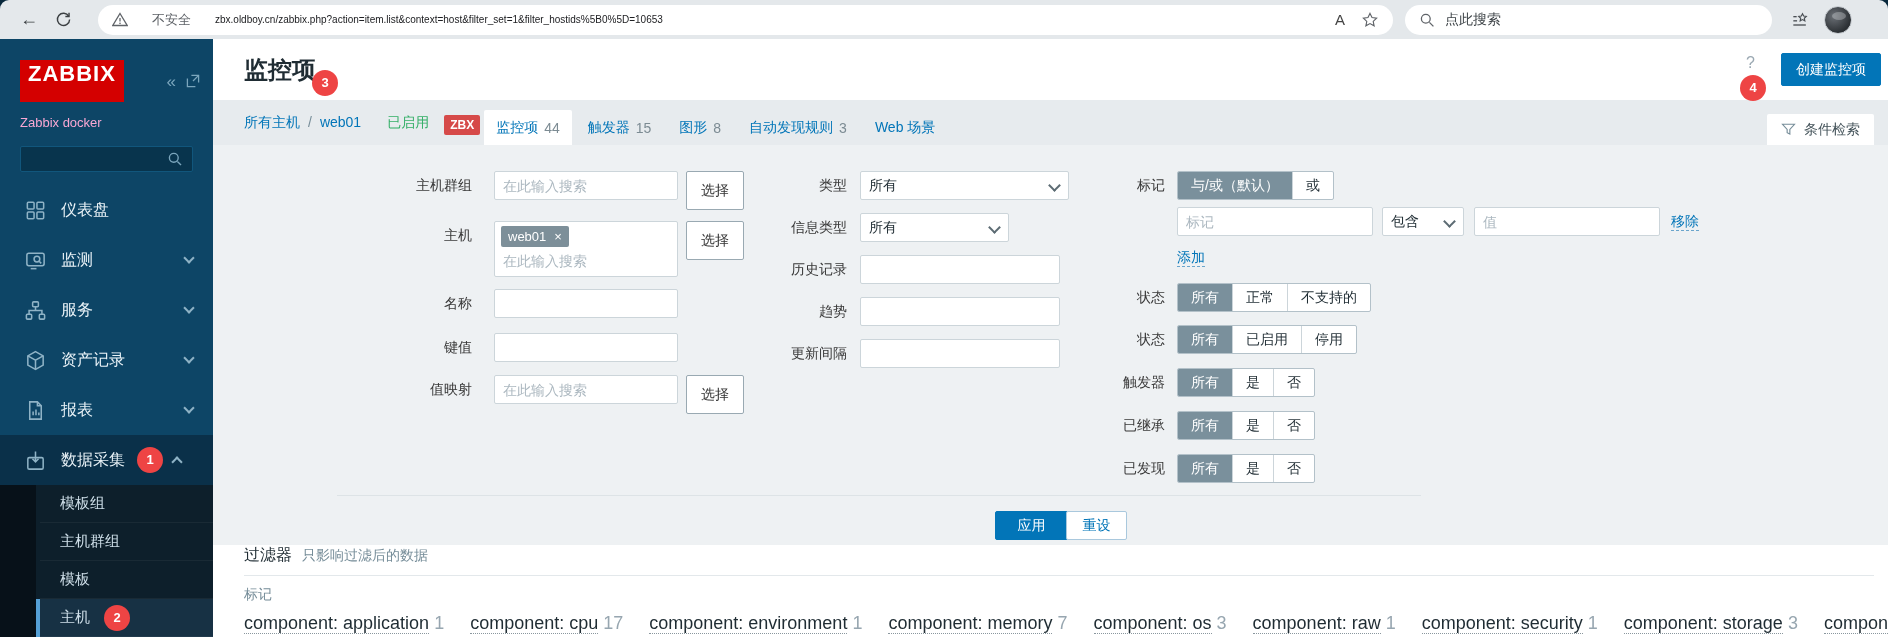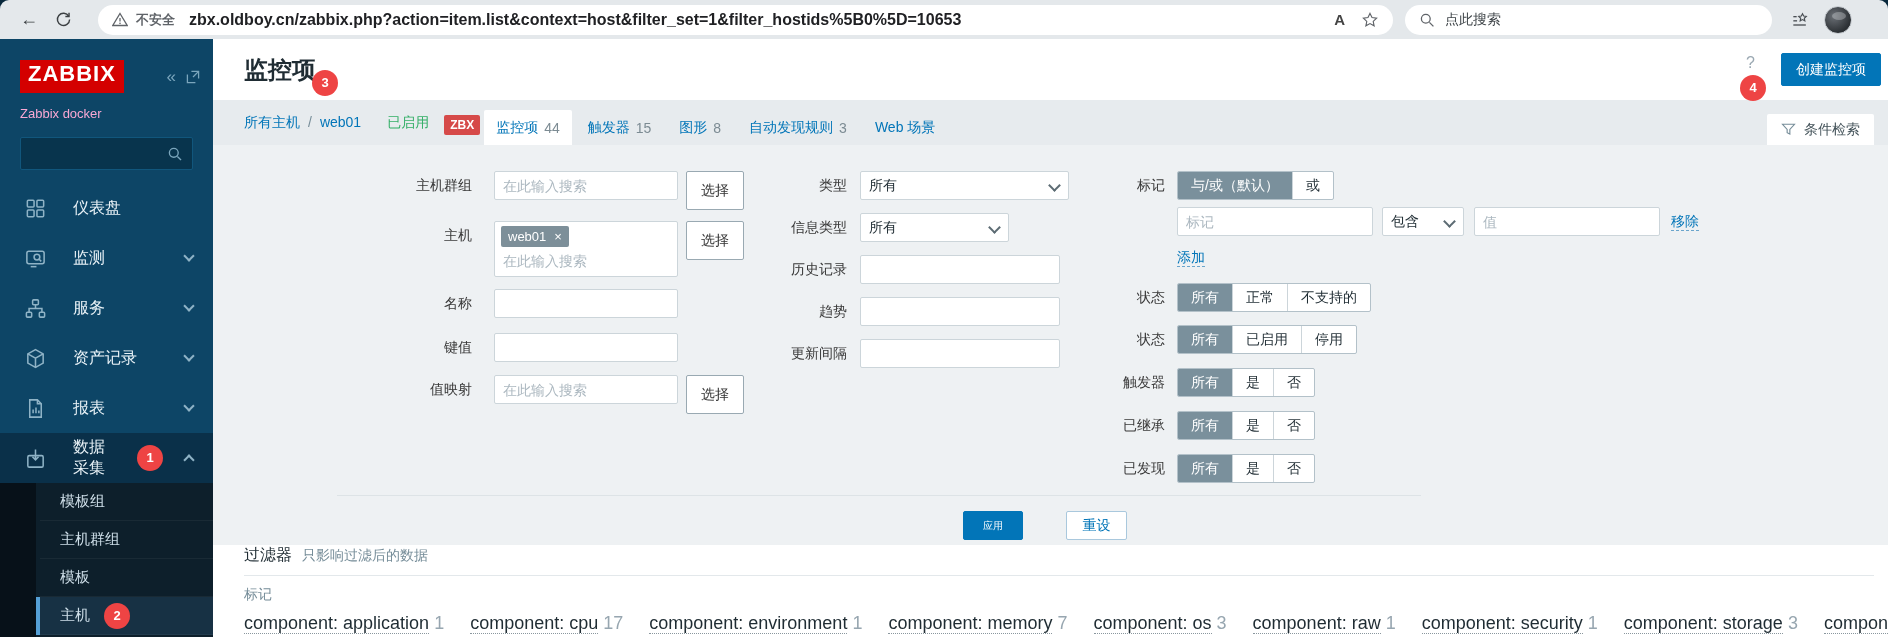--- a/index.html
+++ b/index.html
@@ -5,47 +5,47 @@
 * { margin:0; padding:0; box-sizing:border-box; }
 html,body { width:1888px; height:637px; }
 body { font-family:"Liberation Sans","DejaVu Sans",sans-serif; background:#08283c; }
 .screen { position:relative; width:1888px; height:637px; overflow:hidden; background:#08283c; }
 
 
 .browser { position:absolute; top:0; left:0; width:1888px; height:39px; background:#e4e8eb;
   border-radius:9px 9px 0 0; display:flex; align-items:center; padding:0 16px 0 12px; }
 .nav-ico { width:34px; text-align:center; font-size:18px; color:#3c4043; cursor:pointer; }
 .pill { height:30px; background:#fff; border-radius:15px; display:flex; align-items:center; }
-.addr { width:1295px; margin-left:18px; padding:0 14px; gap:8px;font-weight:bold; }
+.addr { width:1295px; margin-left:18px; padding:0 14px; gap:24px; }
 .addr .sec { font-size:13px; color:#5f6368; white-space:nowrap; }
-.addr .url { font-size:16px; color:#202124; margin-left:6px; white-space:nowrap; overflow:hidden; }
+.addr .url { font-size:10px; color:#202124; margin-left:0; white-space:nowrap; overflow:hidden; }
 .addr .tail { margin-left:auto; display:flex; align-items:center; gap:16px; color:#444; }
 .read-aloud { font-size:15px; color:#444; }
 .esearch { width:367px; margin-left:12px; padding:0 14px; gap:10px; }
 .esearch .q { font-size:14px; color:#3f4549; }
 .avatar { width:28px; height:28px; border-radius:50%; margin-left:14px;
   background:radial-gradient(circle at 35% 35%, #6b7076, #2c3034 70%); border:1px solid #c6cbd0; position:relative; overflow:hidden; }
 .avatar::after { content:""; position:absolute; left:7px; top:5px; width:14px; height:8px; border-radius:50%; background:#d8dadd; opacity:.35; }
 svg.ic { display:block; }
 
 
 .app { position:absolute; top:39px; left:0; width:1888px; height:598px; display:flex; }
 
 
 .sidebar { width:213px; background:#0d4566; display:flex; flex-direction:column; flex:none; }
 .logo-row { margin:21px 12px 0 20px; display:flex; align-items:center; }
-.logo { background:#d40000; color:#fff; font-weight:bold; font-size:22px; letter-spacing:1px; padding:1px 8px 6px; }
+.logo { background:#d40000; color:#fff; font-weight:bold; font-size:22px; letter-spacing:1px; padding:1px 8px 15px; }
 .side-ctrl { margin-left:auto; display:flex; align-items:center; gap:9px; color:#7ba6bd; }
 .collapse-g { font-size:17px; line-height:1; cursor:pointer; }
 .subtitle { margin:13px 20px 4px; font-size:13px; color:#f9a8d4; }
 .side-search { margin:12px 20px 0; height:33px; background:#08344d; border:1px solid #11567c; border-radius:2px;
   display:flex; align-items:center; padding:0 9px; }
 .side-search input { flex:1; background:transparent; border:none; outline:none; color:#dfe9ee; font-size:14px; font-family:inherit; min-width:0; }
 .nav-list { margin-top:13px; }
-.nav-item { height:50px; display:flex; align-items:center; padding:0 20px 0 24px; font-size:16px; color:#e9f2f7; cursor:pointer;gap:12px; }
+.nav-item { height:50px; display:flex; align-items:center; padding:0 20px 0 24px; font-size:16px; color:#e9f2f7; cursor:pointer; }
 .nav-item .nico { width:23px; height:23px; margin-right:14px; flex:none; }
 .nav-item.sel { background:#0a3049; }
 .chev { width:8px; height:8px; border-right:2px solid #8fb3c6; border-bottom:2px solid #8fb3c6; flex:none; }
 .chev.down { transform:rotate(45deg); margin-top:-4px; }
 .chev.up { transform:rotate(-135deg); margin-top:4px; }
 .ml-auto { margin-left:auto; }
 .badge { background:#ee4444; color:#fff; border-radius:50%; min-width:26px; height:26px; line-height:26px;
   text-align:center; font-size:13px; font-weight:bold; flex:none; }
 .nav-item .badge { margin-left:12px; margin-right:10px; }
 .submenu { flex:1; background:#0d1f2b; display:flex; flex-direction:column; }
@@ -108,22 +108,22 @@
 .sel-box::after { content:""; position:absolute; right:9px; top:9px; width:7px; height:7px;
   border-right:2px solid #5c6b73; border-bottom:2px solid #5c6b73; transform:rotate(45deg); }
 .seg-group { display:flex; background:#fff; border:1px solid #b3c1c9; border-radius:2px; overflow:hidden; }
 .seg { height:27px; line-height:27px; padding:0 13px; border-left:1px solid #ccd5da; color:#1f2c33;
   cursor:pointer; white-space:nowrap; }
 .seg:first-child { border-left:none; }
 .seg.sel { background:#7a909c; color:#fff; }
 .link-action { color:#0275b8; border-bottom:1px dashed #6aa5cc; cursor:pointer; line-height:1.2; }
 .mb7{margin-bottom:7px!important}.mb13{margin-bottom:13px!important}.mb14{margin-bottom:14px!important}.mb18{margin-bottom:18px!important}
 .divider { position:absolute; left:124px; top:350px; width:1084px; border-top:1px solid #dde3e6; }
-.apply-btn { position:absolute; left:750px; top:366px; width:60px; height:29px; background:#0275b8;
-  border:1px solid #0275b8; border-radius:2px; color:#fff; font-size:10px; font-family:inherit; cursor:pointer; }
+.apply-btn { position:absolute; left:782px; top:366px; width:73px; height:29px; background:#0275b8;
+  border:1px solid #0275b8; border-radius:2px; color:#fff; font-size:14px; font-family:inherit; cursor:pointer; }
 .reset-btn { position:absolute; left:853px; top:366px; width:61px; height:29px; background:#fff;
   border:1px solid #a9c8dd; border-radius:2px; color:#0275b8; font-size:14px; font-family:inherit; cursor:pointer; }
 
 
 .subfilter { flex:1; background:#fff; padding:0 14px 0 31px; min-height:0; }
 .sf-head { display:flex; align-items:baseline; gap:10px; padding-bottom:9px; border-bottom:1px solid #e3e8eb; }
 .sf-title { font-size:16px; color:#1f2c33; }
 .sf-note { font-size:14px; color:#768d99; }
 .sf-tags-label { margin-top:10px; font-size:14px; color:#768d99; }
 .sf-tags { margin-top:9px; display:flex; gap:26px; font-size:18px; white-space:nowrap; }

